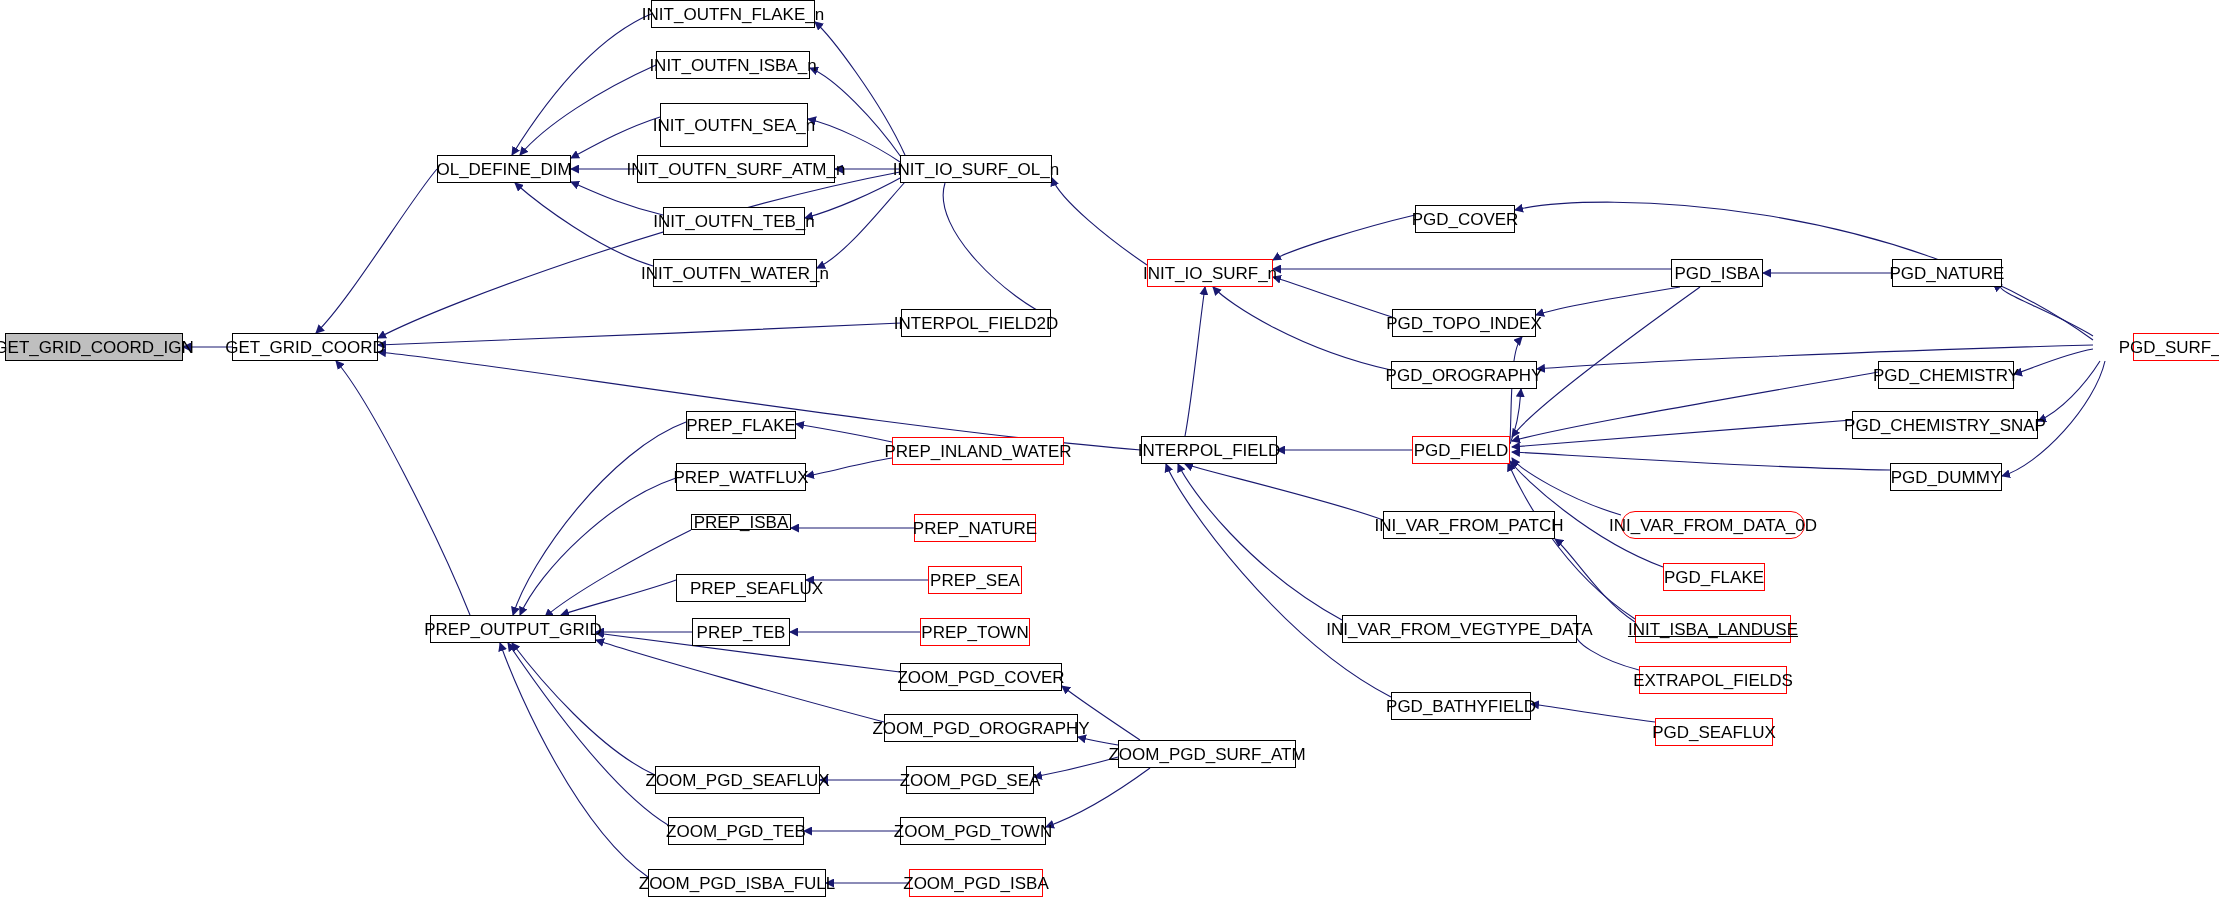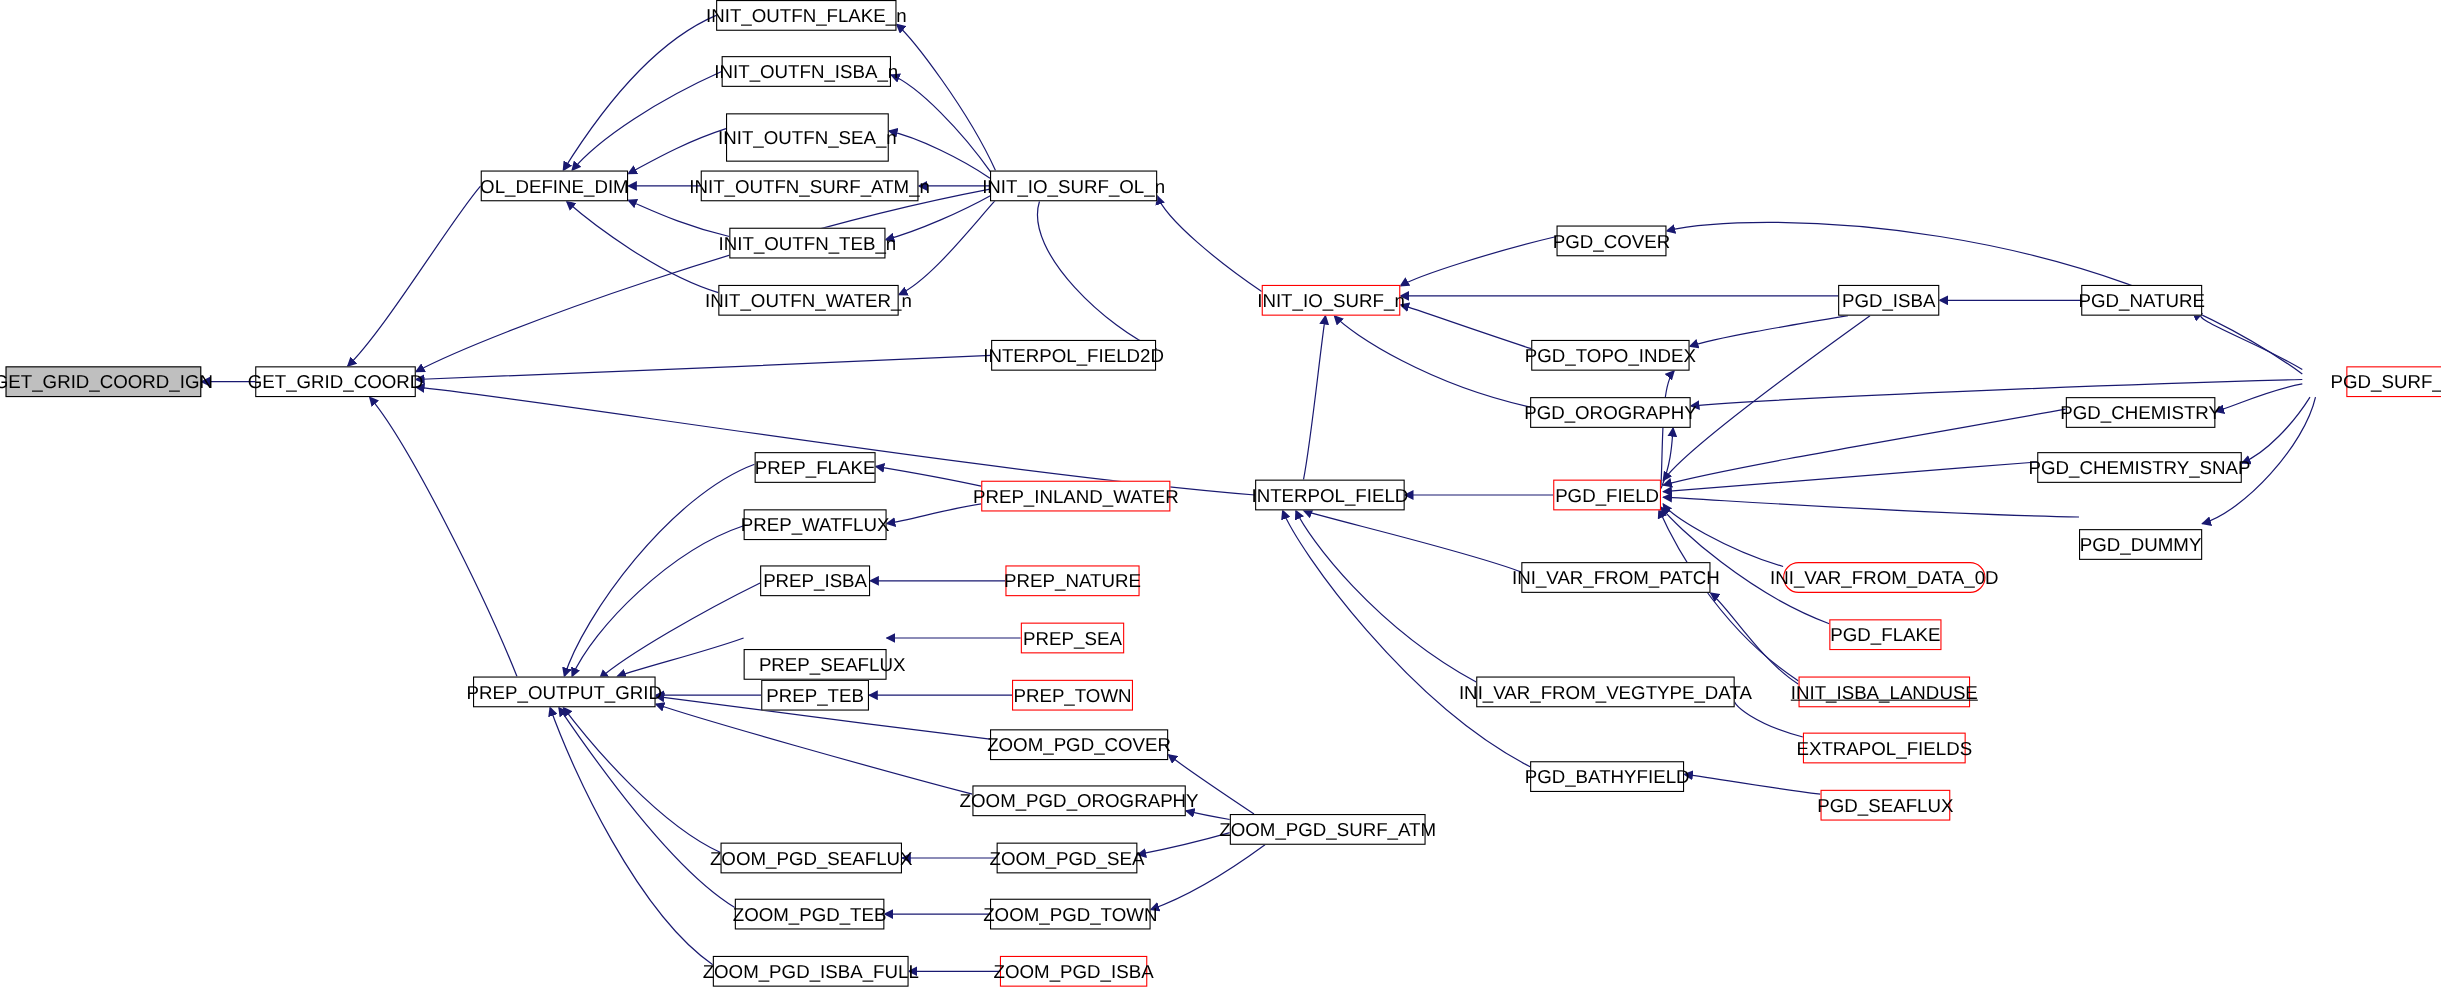--- a/index.html
+++ b/index.html
@@ -174,21 +174,21 @@
       </div>
       <div class="node red" style="left: 2093px; top: 333px; width: 108px; height: 28px; margin-left: 40px;">
         <span class="lbl">PGD_SURF_ATM</span>
       </div>
       <div class="node" style="left: 1878px; top: 361px; width: 136px; height: 28px;">
         <span class="lbl">PGD_CHEMISTRY</span>
       </div>
       <div class="node" style="left: 1852px; top: 411px; width: 186px; height: 28px;">
         <span class="lbl">PGD_CHEMISTRY_SNAP</span>
       </div>
-      <div class="node" style="left: 1890px; top: 481px; width: 112px; height: 28px;">
+      <div class="node" style="left: 1890px; top: 463px; width: 112px; height: 28px;">
         <span class="lbl">PGD_DUMMY</span>
       </div>
       <div class="node" style="left: 1383px; top: 511px; width: 172px; height: 28px;">
         <span class="lbl">INI_VAR_FROM_PATCH</span>
       </div>
       <div class="node red" style="left: 1621px; top: 511px; width: 184px; height: 28px; border-radius: 14px;">
         <span class="lbl">INI_VAR_FROM_DATA_0D</span>
       </div>
       <div class="node red" style="left: 1663px; top: 563px; width: 102px; height: 28px;">
         <span class="lbl">PGD_FLAKE</span>
@@ -210,24 +210,24 @@
       </div>
       <div class="node" style="left: 430px; top: 615px; width: 166px; height: 28px;">
         <span class="lbl">PREP_OUTPUT_GRID</span>
       </div>
       <div class="node" style="left: 686px; top: 411px; width: 110px; height: 28px;">
         <span class="lbl">PREP_FLAKE</span>
       </div>
       <div class="node" style="left: 676px; top: 463px; width: 130px; height: 28px;">
         <span class="lbl">PREP_WATFLUX</span>
       </div>
-      <div class="node" style="left: 691px; top: 514px; width: 100px; height: 28px;">
+      <div class="node" style="left: 691px; top: 514px; width: 100px; height: 16px;">
         <span class="lbl">PREP_ISBA</span>
       </div>
-      <div class="node" style="left: 676px; top: 590px; width: 130px; height: 28px; padding-left: 31px;">
+      <div class="node" style="left: 676px; top: 574px; width: 130px; height: 28px; padding-left: 31px;">
         <span class="lbl">PREP_SEAFLUX</span>
       </div>
       <div class="node" style="left: 692px; top: 618px; width: 98px; height: 28px;">
         <span class="lbl">PREP_TEB</span>
       </div>
       <div class="node red" style="left: 892px; top: 437px; width: 172px; height: 28px;">
         <span class="lbl">PREP_INLAND_WATER</span>
       </div>
       <div class="node red" style="left: 914px; top: 514px; width: 122px; height: 28px;">
         <span class="lbl">PREP_NATURE</span>

